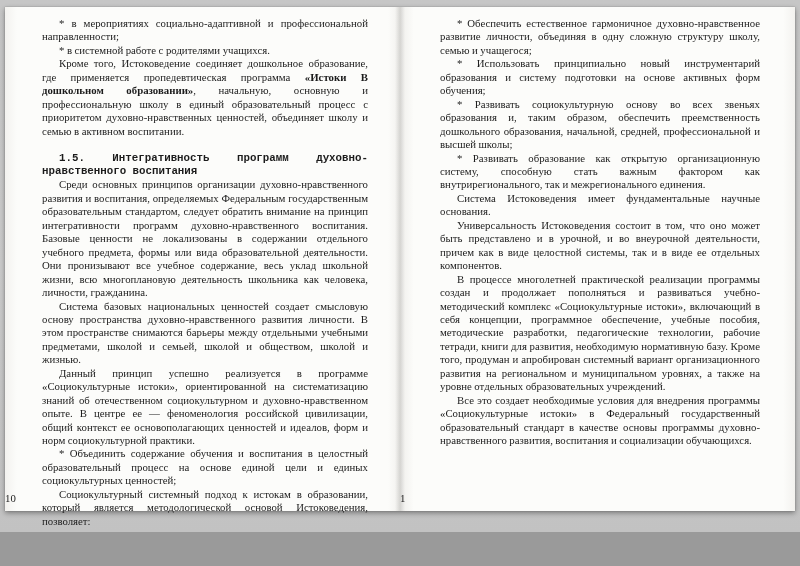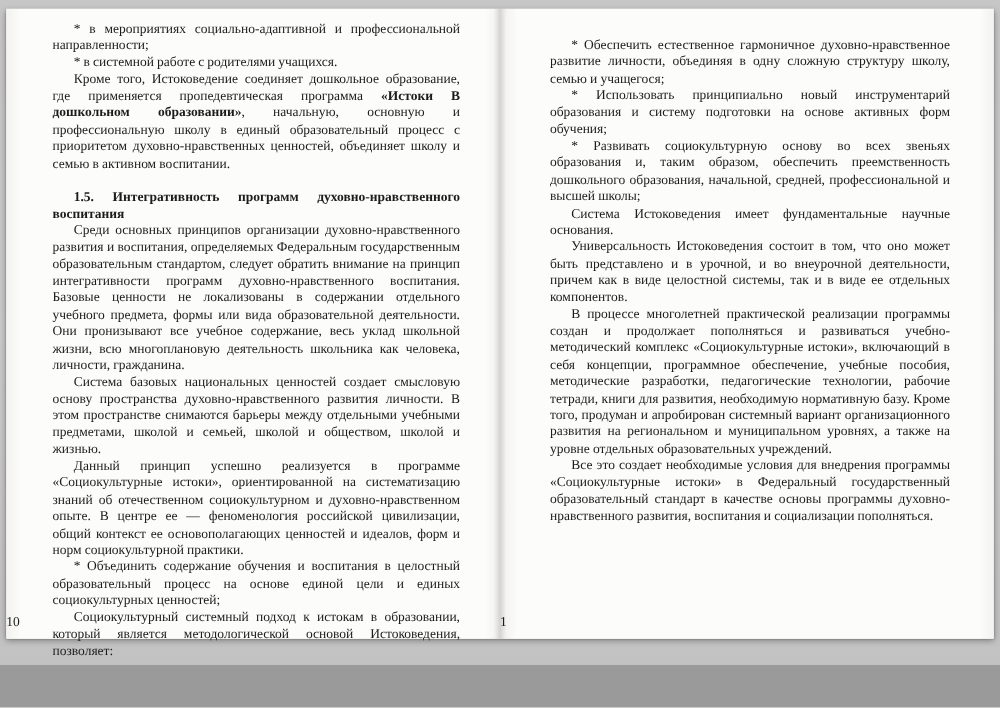--- a/index.html
+++ b/index.html
@@ -30,21 +30,21 @@
     width: 50%;
     height: 100%;
     background: #fcfcfa;
     box-sizing: border-box;
   }
   .page.left {
     padding: 10px 32px 0 37px;
     background: linear-gradient(90deg, #f3f2ef 0%, #fcfcfa 3%, #fcfcfa 97%, #f1f0ed 100%);
   }
   .page.right {
-    padding: 23px 35px 0 40px;
+    padding: 10px 35px 0 40px;
     background: linear-gradient(90deg, #efeeeb 0%, #fcfcfa 3.5%, #fcfcfa 97%, #f3f2ef 100%);
   }
   .seam {
     position: absolute;
     left: 50%;
     top: 0;
     bottom: 0;
     width: 10px;
     margin-left: -5px;
     background: linear-gradient(90deg, rgba(0,0,0,0) 0%, rgba(0,0,0,0.10) 45%, rgba(0,0,0,0.14) 50%, rgba(0,0,0,0.10) 55%, rgba(0,0,0,0) 100%);
@@ -60,20 +60,21 @@
     text-align: justify;
     text-indent: 17px;
     color: #1c1c1c;
     hyphens: auto;
     -webkit-hyphens: auto;
     word-spacing: -0.2px;
   }
   .para.heading {
     font-weight: bold;
     margin-top: 13.45px;
+    font-family: Liberation Mono, monospace;
   }
   .bold {
     font-weight: bold;
   }
   .page-number {
     position: absolute;
     bottom: 7px;
     left: 0;
     right: 0;
     text-align: left;
@@ -98,22 +99,23 @@
           <p class="para"><span>* Объединить содержание обучения и воспитания в целостный образовательный процесс на основе единой цели и единых социокультурных ценностей;</span></p>
           <p class="para"><span>Социокультурный системный подход к истокам в образовании, который является методологической основой Истоковедения, позволяет:</span></p>
         </div>
       <div class="page-number">10</div>
     </div>
     <div class="page right">
       <div class="page-content" id="page-right-content">
           <p class="para"><span>* Обеспечить естественное гармоничное духовно-нравственное развитие личности, объединяя в одну сложную структуру школу, семью и учащегося;</span></p>
           <p class="para"><span>* Использовать принципиально новый инструментарий образования и систему подготовки на основе активных форм обучения;</span></p>
           <p class="para"><span>* Развивать социокультурную основу во всех звеньях образования и, таким образом, обеспечить преемственность дошкольного образования, начальной, средней, профессиональной и высшей школы;</span></p>
+          <p class="para"><span>* Развивать образование как открытую организационную систему, способную стать важным фактором как внутрирегионального, так и межрегионального единения.</span></p>
           <p class="para"><span>Система Истоковедения имеет фундаментальные научные основания.</span></p>
           <p class="para"><span>Универсальность Истоковедения состоит в том, что оно может быть представлено и в урочной, и во внеурочной деятельности, причем как в виде целостной системы, так и в виде ее отдельных компонентов.</span></p>
           <p class="para"><span>В процессе многолетней практической реализации программы создан и продолжает пополняться и развиваться учебно-методический комплекс «Социокультурные истоки», включающий в себя концепции, программное обеспечение, учебные пособия, методические разработки, педагогические технологии, рабочие тетради, книги для развития, необходимую нормативную базу. Кроме того, продуман и апробирован системный вариант организационного развития на региональном и муниципальном уровнях, а также на уровне отдельных образовательных учреждений.</span></p>
-          <p class="para"><span>Все это создает необходимые условия для внедрения программы «Социокультурные истоки» в Федеральный государственный образовательный стандарт в качестве основы программы духовно-нравственного развития, воспитания и социализации пополняться.</span></p>
+          <p class="para"><span>Все это создает необходимые условия для внедрения программы «Социокультурные истоки» в Федеральный государственный образовательный стандарт в качестве основы программы духовно-нравственного развития, воспитания и социализации обучающихся.</span></p>
         </div>
       <div class="page-number">1</div>
     </div>
     <div class="seam"></div>
   </div>
 </div>
 
 </body></html>

